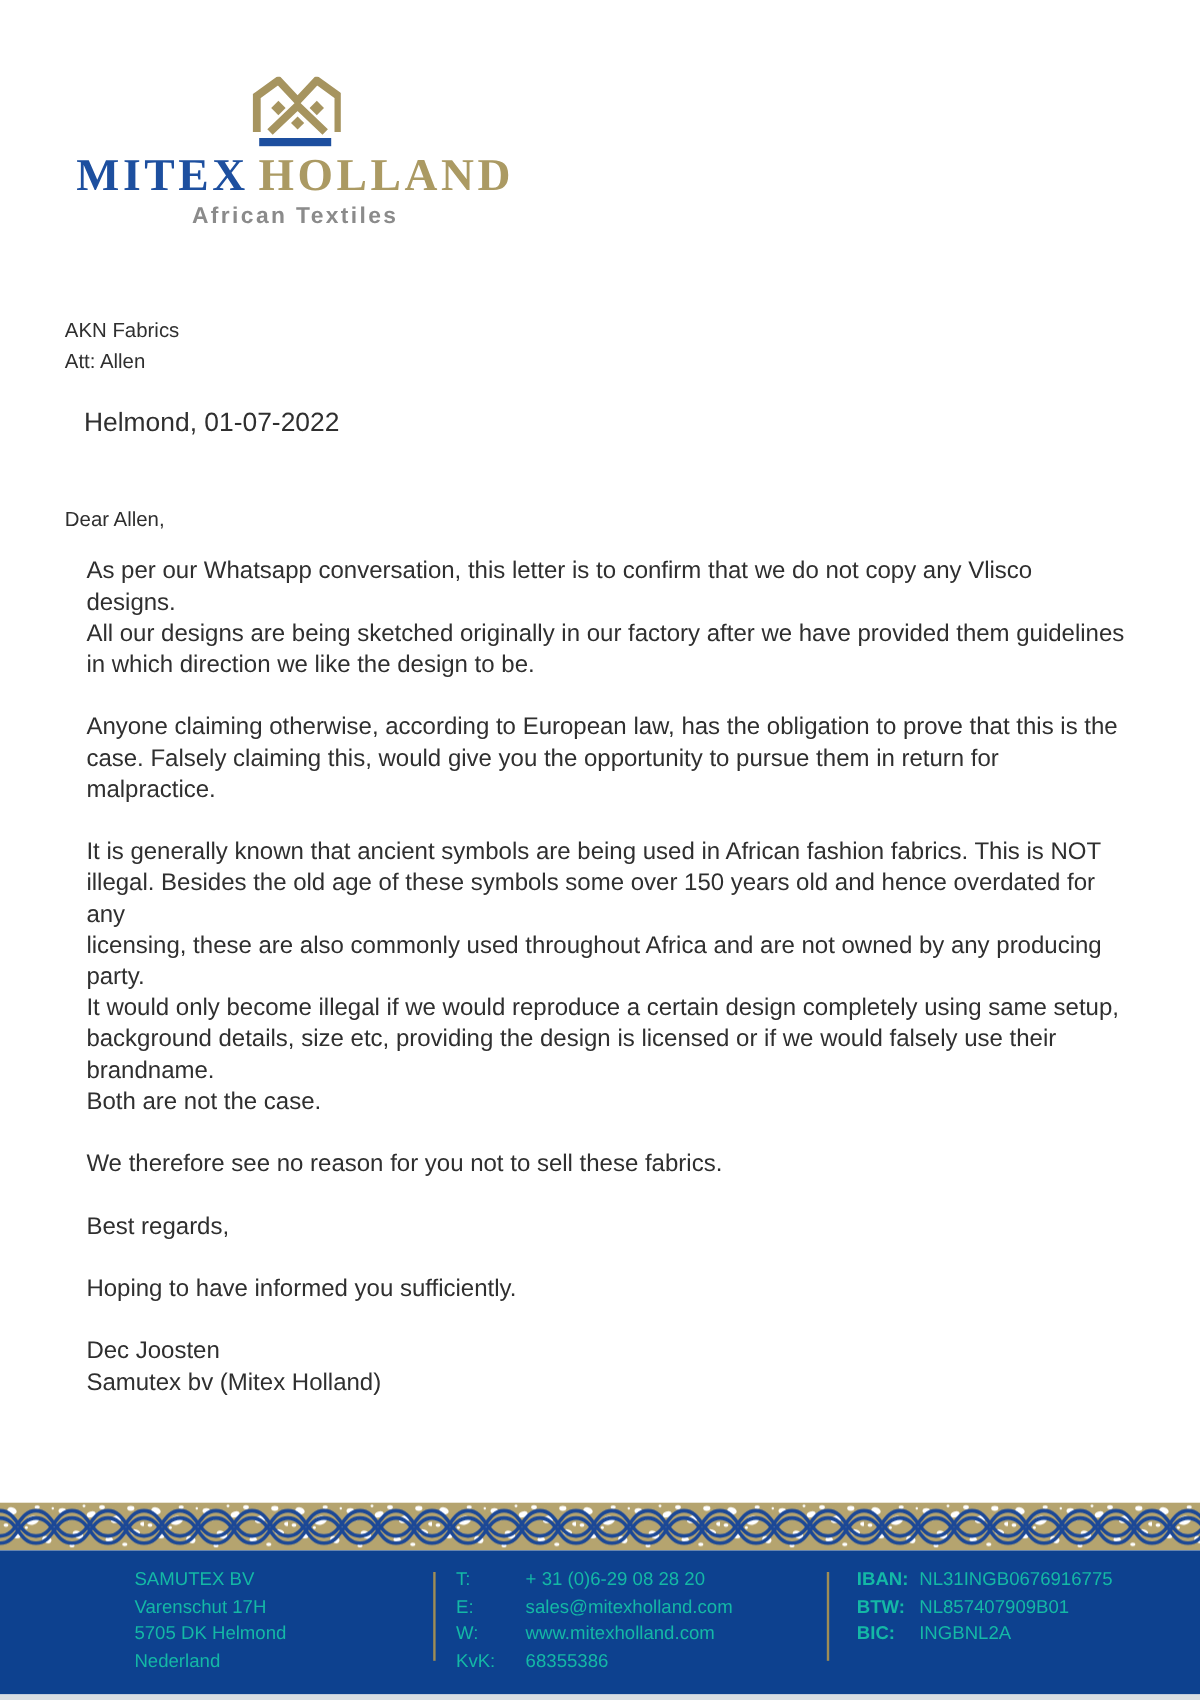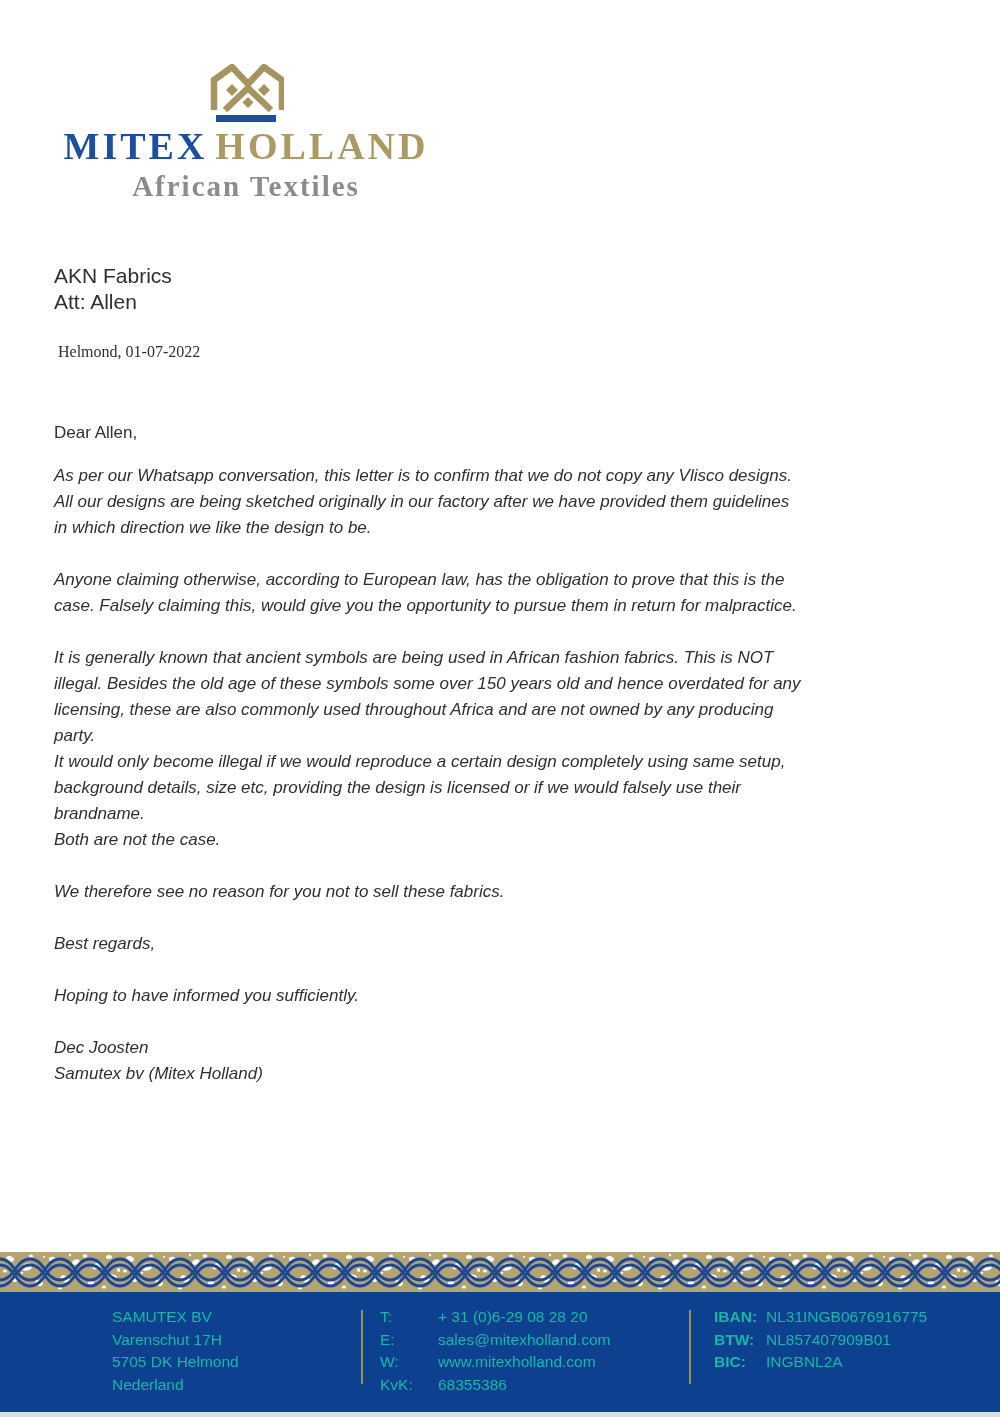--- a/index.html
+++ b/index.html
@@ -9,28 +9,28 @@
   }
   .pre{white-space:pre-line;}
 
   
   .logo-block{position:absolute;top:64px;left:60px;width:372px;text-align:center;}
   .crown{display:block;margin:0 auto 4px auto;}
   .wordmark{font-family:"Liberation Serif",serif;font-weight:bold;font-size:38px;
     letter-spacing:3px;line-height:40px;white-space:nowrap;}
   .wordmark .w1{color:#1d4f9f;}
   .wordmark .w2{color:#ab9a63;margin-left:8px;}
-  .logo-subtitle{font-family:Liberation Serif, serif;font-weight:bold;font-size:29px;
+  .logo-subtitle{font-family:Liberation Sans, sans-serif;font-weight:bold;font-size:19px;
     letter-spacing:2px;color:#8b8b8b;margin-top:4px;}
 
   
-  .recipient{position:absolute;top:263px;left:54px;font-size:21px;line-height:26px;}
-  .dateline{position:absolute;top:339px;left:58px;font-size:16px;line-height:26px;font-family:Liberation Serif, serif;}
+  .recipient{position:absolute;top:263px;left:54px;font-size:17px;line-height:26px;}
+  .dateline{position:absolute;top:339px;left:70px;font-size:22px;line-height:26px;}
   .salutation{position:absolute;top:420px;left:54px;font-size:17px;line-height:26px;}
-  .letter-body{position:absolute;top:463px;left:54px;width:866px;font-size:17px;line-height:26px;font-style:italic;}
+  .letter-body{position:absolute;top:463px;left:72px;width:866px;font-size:20px;line-height:26px;}
   .letter-body p{margin:0 0 26px 0;}
 
   
   .band{position:absolute;top:1252px;left:0;width:1000px;height:40px;line-height:0;}
   .footer{position:absolute;top:1292px;left:0;width:1000px;height:120px;background:#0d418f;color:#14b8a6;}
   .footer .col{position:absolute;top:14px;font-size:15.5px;line-height:22.5px;}
   .col-company{left:112px;}
   .col-contact{left:380px;}
   .col-bank{left:714px;}
   .info-row{display:flex;}

